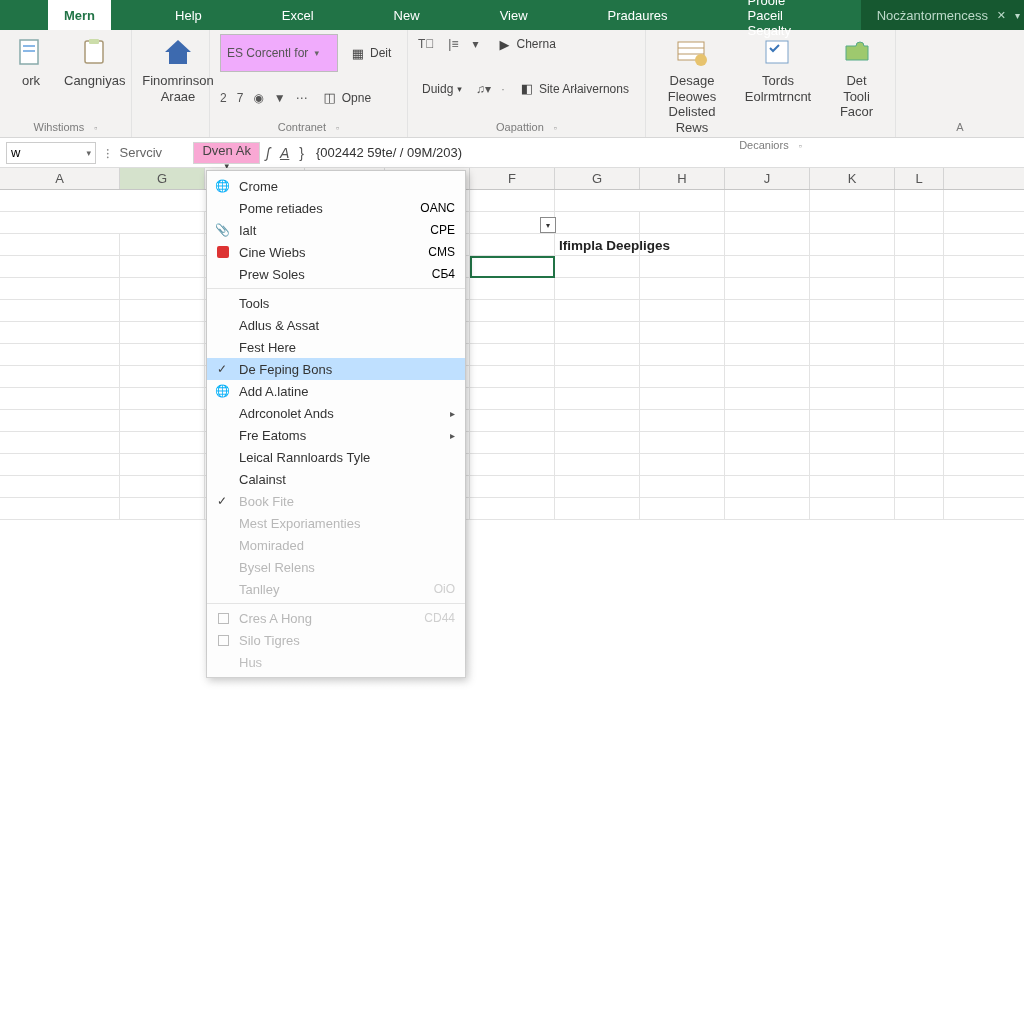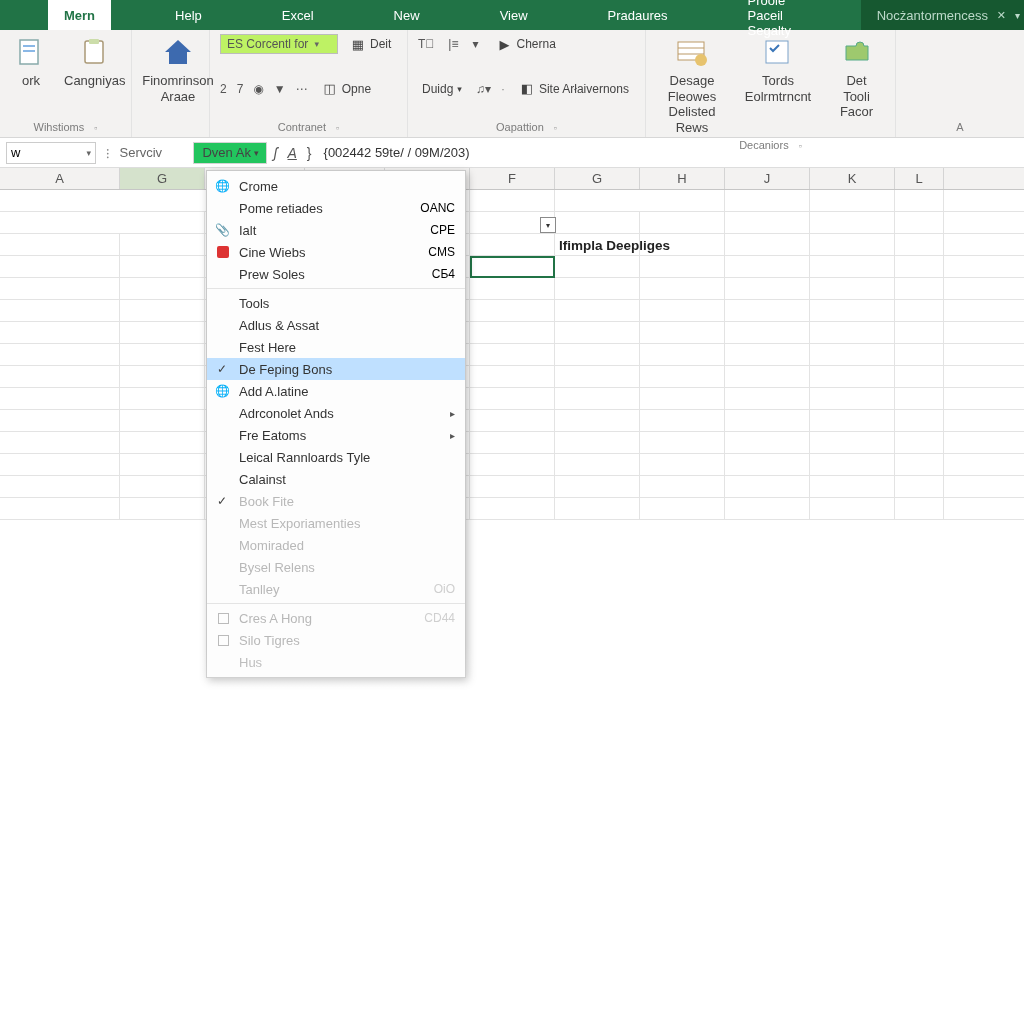--- a/index.html
+++ b/index.html
@@ -16,32 +16,32 @@
 
 .ribbon { background: #f3f2f1; border-bottom: 1px solid #d7d7d7; height: 108px; display: flex; }
 .ribbon-group { border-right: 1px solid #e3e3e3; padding: 4px 10px 2px 10px; display: flex; flex-direction: column; justify-content: space-between; }
 .ribbon-group-label { font-size: 11px; color: #7c7c7c; text-align: center; padding: 2px 0; display:flex; justify-content:center; align-items:flex-end; gap:10px; }
 .ribbon-group-label .dlg { font-size:9px; color:#999; }
 .ribbon-row { display: flex; gap: 8px; align-items: flex-start; }
 .big-btn { display: flex; flex-direction: column; align-items: center; font-size: 13px; color: #444; padding: 2px 4px; cursor: pointer; max-width: 72px; text-align: center; line-height: 1.2; }
 .big-btn .ic { width: 34px; height: 34px; margin-bottom: 3px; display:flex; align-items:center; justify-content:center; }
 .small-btn { display:flex; align-items:center; gap:4px; font-size:12px; color:#444; padding:2px 4px; cursor:pointer; }
 .small-ic { width:16px; height:16px; display:inline-flex; align-items:center; justify-content:center; font-size:13px; }
-.combo { display:flex; align-items:center; border:1px solid #bcbcbc; background:#bef264; height:20px; font-size:12px; color:#555; padding:0 6px; }
+.combo { display:flex; align-items:center; border:1px solid #bcbcbc; background:#f0abfc; height:38px; font-size:12px; color:#555; padding:0 6px; }
 .combo .dd { margin-left:6px; font-size:9px; color:#666; }
 .mini-row { display:flex; gap:10px; align-items:center; margin-top:4px; }
 .mini-item { display:flex; align-items:center; gap:3px; font-size:12px; color:#555; cursor:pointer; }
 
 
 .formula-bar { height: 30px; border-bottom: 1px solid #ddd; display:flex; align-items:center; padding: 0 6px; gap:6px; font-size:13px; }
 .fb-name { width:90px; height:22px; border:1px solid #ccc; padding:0 4px; display:flex; align-items:center; justify-content:space-between; background:#fff; }
 .fb-name .dd { font-size:9px; color:#666; }
 .fb-sep { color:#888; font-size:13px; padding:0 4px; }
 .fb-serv { width:68px; color:#666; }
-.fb-menu-btn { display:flex; align-items:center; gap:3px; padding:0 8px; background:#22c55e; border:1px solid #d4d4d4; height:22px; font-size:13px; color:#444; cursor:pointer; }
+.fb-menu-btn { display:flex; align-items:center; gap:3px; padding:0 8px; background:#f9a8d4; border:1px solid #d4d4d4; height:22px; font-size:13px; color:#444; cursor:pointer;flex-direction:column; }
 .fb-funcs { display:flex; gap:10px; color:#555; font-size:14px; }
 .fb-input { flex:1; color:#333; padding-left:6px; }
 
 
 .grid { position: relative; }
 .col-headers { display:flex; height:22px; background:#f3f2f1; border-bottom:1px solid #c6c6c6; }
 .col-h { border-right:1px solid #d4d4d4; text-align:center; font-size:13px; color:#555; line-height:22px; }
 .col-h.sel { background:#d5e2cc; }
 .rows { }
 .row { display:flex; height:22px; border-bottom:1px solid #e3e3e3; }

